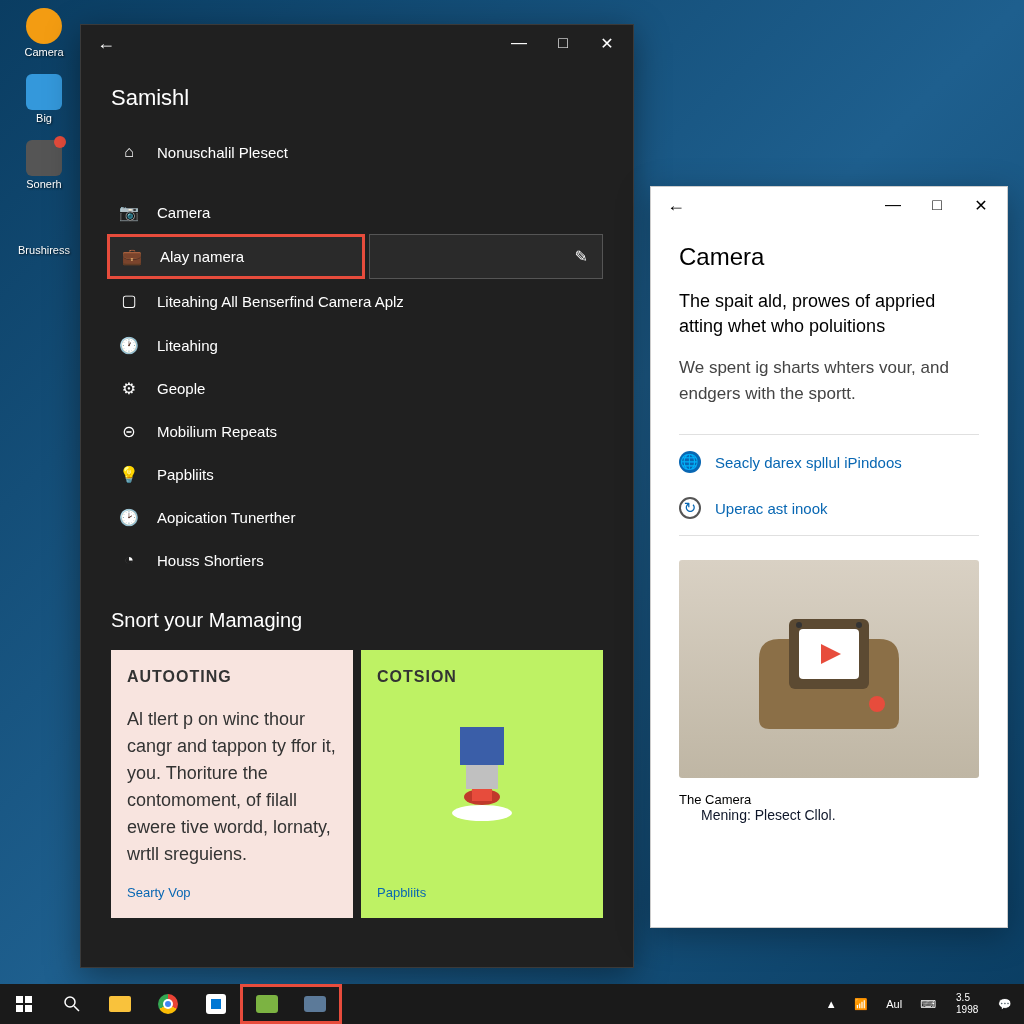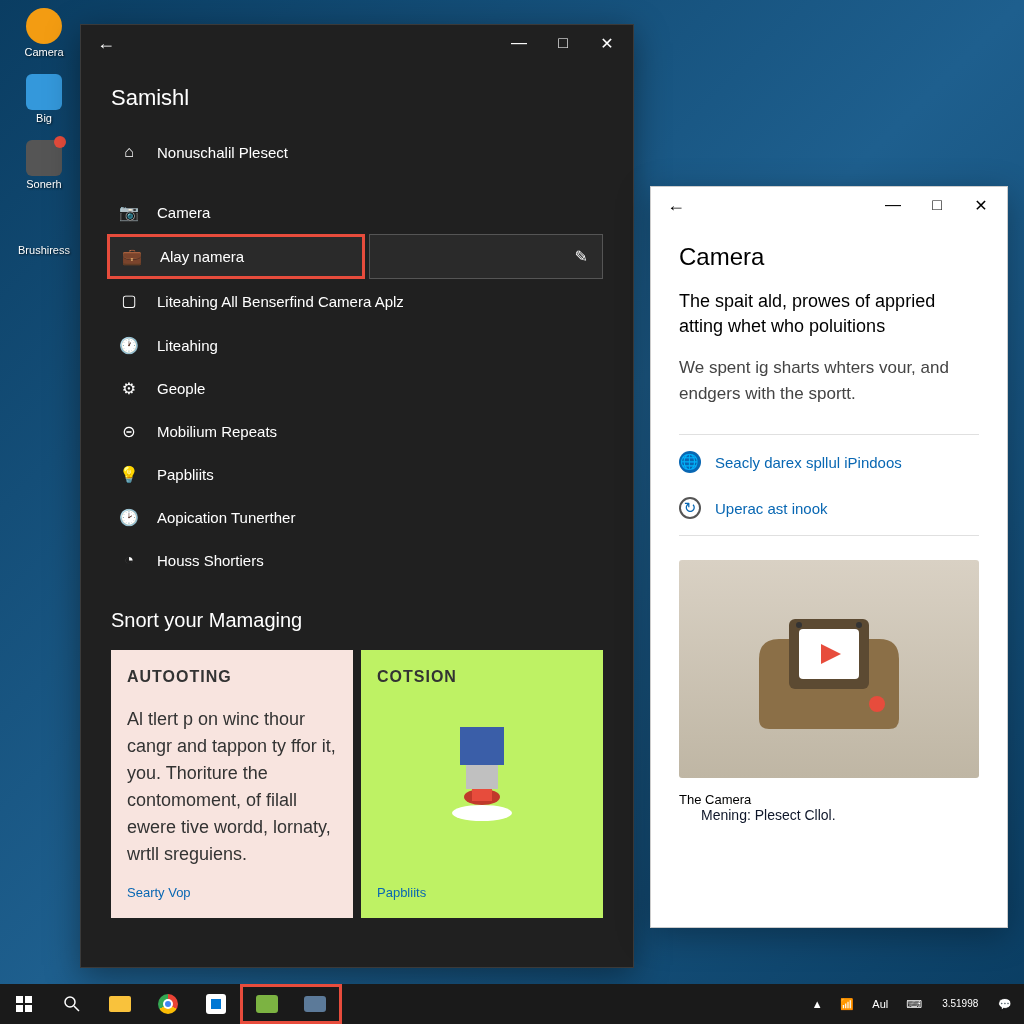--- a/index.html
+++ b/index.html
@@ -49,21 +49,21 @@
 .camera-caption { font-size: 13px; }
 .camera-caption2 { font-size: 14px; color: #0f172a; margin-left: 22px; }
 
 
 .taskbar { position: absolute; bottom: 0; left: 0; right: 0; height: 40px; background: #1a1a1a; display: flex; align-items: center; padding: 0; }
 .taskbar-left { display: flex; align-items: center; height: 100%; }
 .taskbar-item { width: 48px; height: 100%; display: flex; align-items: center; justify-content: center; cursor: pointer; color: #fff; }
 .taskbar-highlight { border: 3px solid #e74c3c; display: flex; height: 100%; }
 .taskbar-right { margin-left: auto; display: flex; align-items: center; gap: 10px; padding-right: 8px; color: #fff; font-size: 11px; height: 100%; }
 .tray-item { display: flex; align-items: center; padding: 0 4px; }
-.clock { display: flex; flex-direction: row; align-items: flex-end; font-size: 10px; line-height: 1.2; padding: 0 6px; }
+.clock { display: flex; flex-direction: column; font-size: 10px; line-height: 1.2; padding: 0 6px; }
 
 svg { display: block; }
 </style>
 </head>
 <body>
 
 <div class="desktop-icons">
   <div class="desktop-icon">
     <div class="icon-img" style="background:#f39c12;border-radius:50%;"></div>
     <span class="icon-label">Camera</span>

